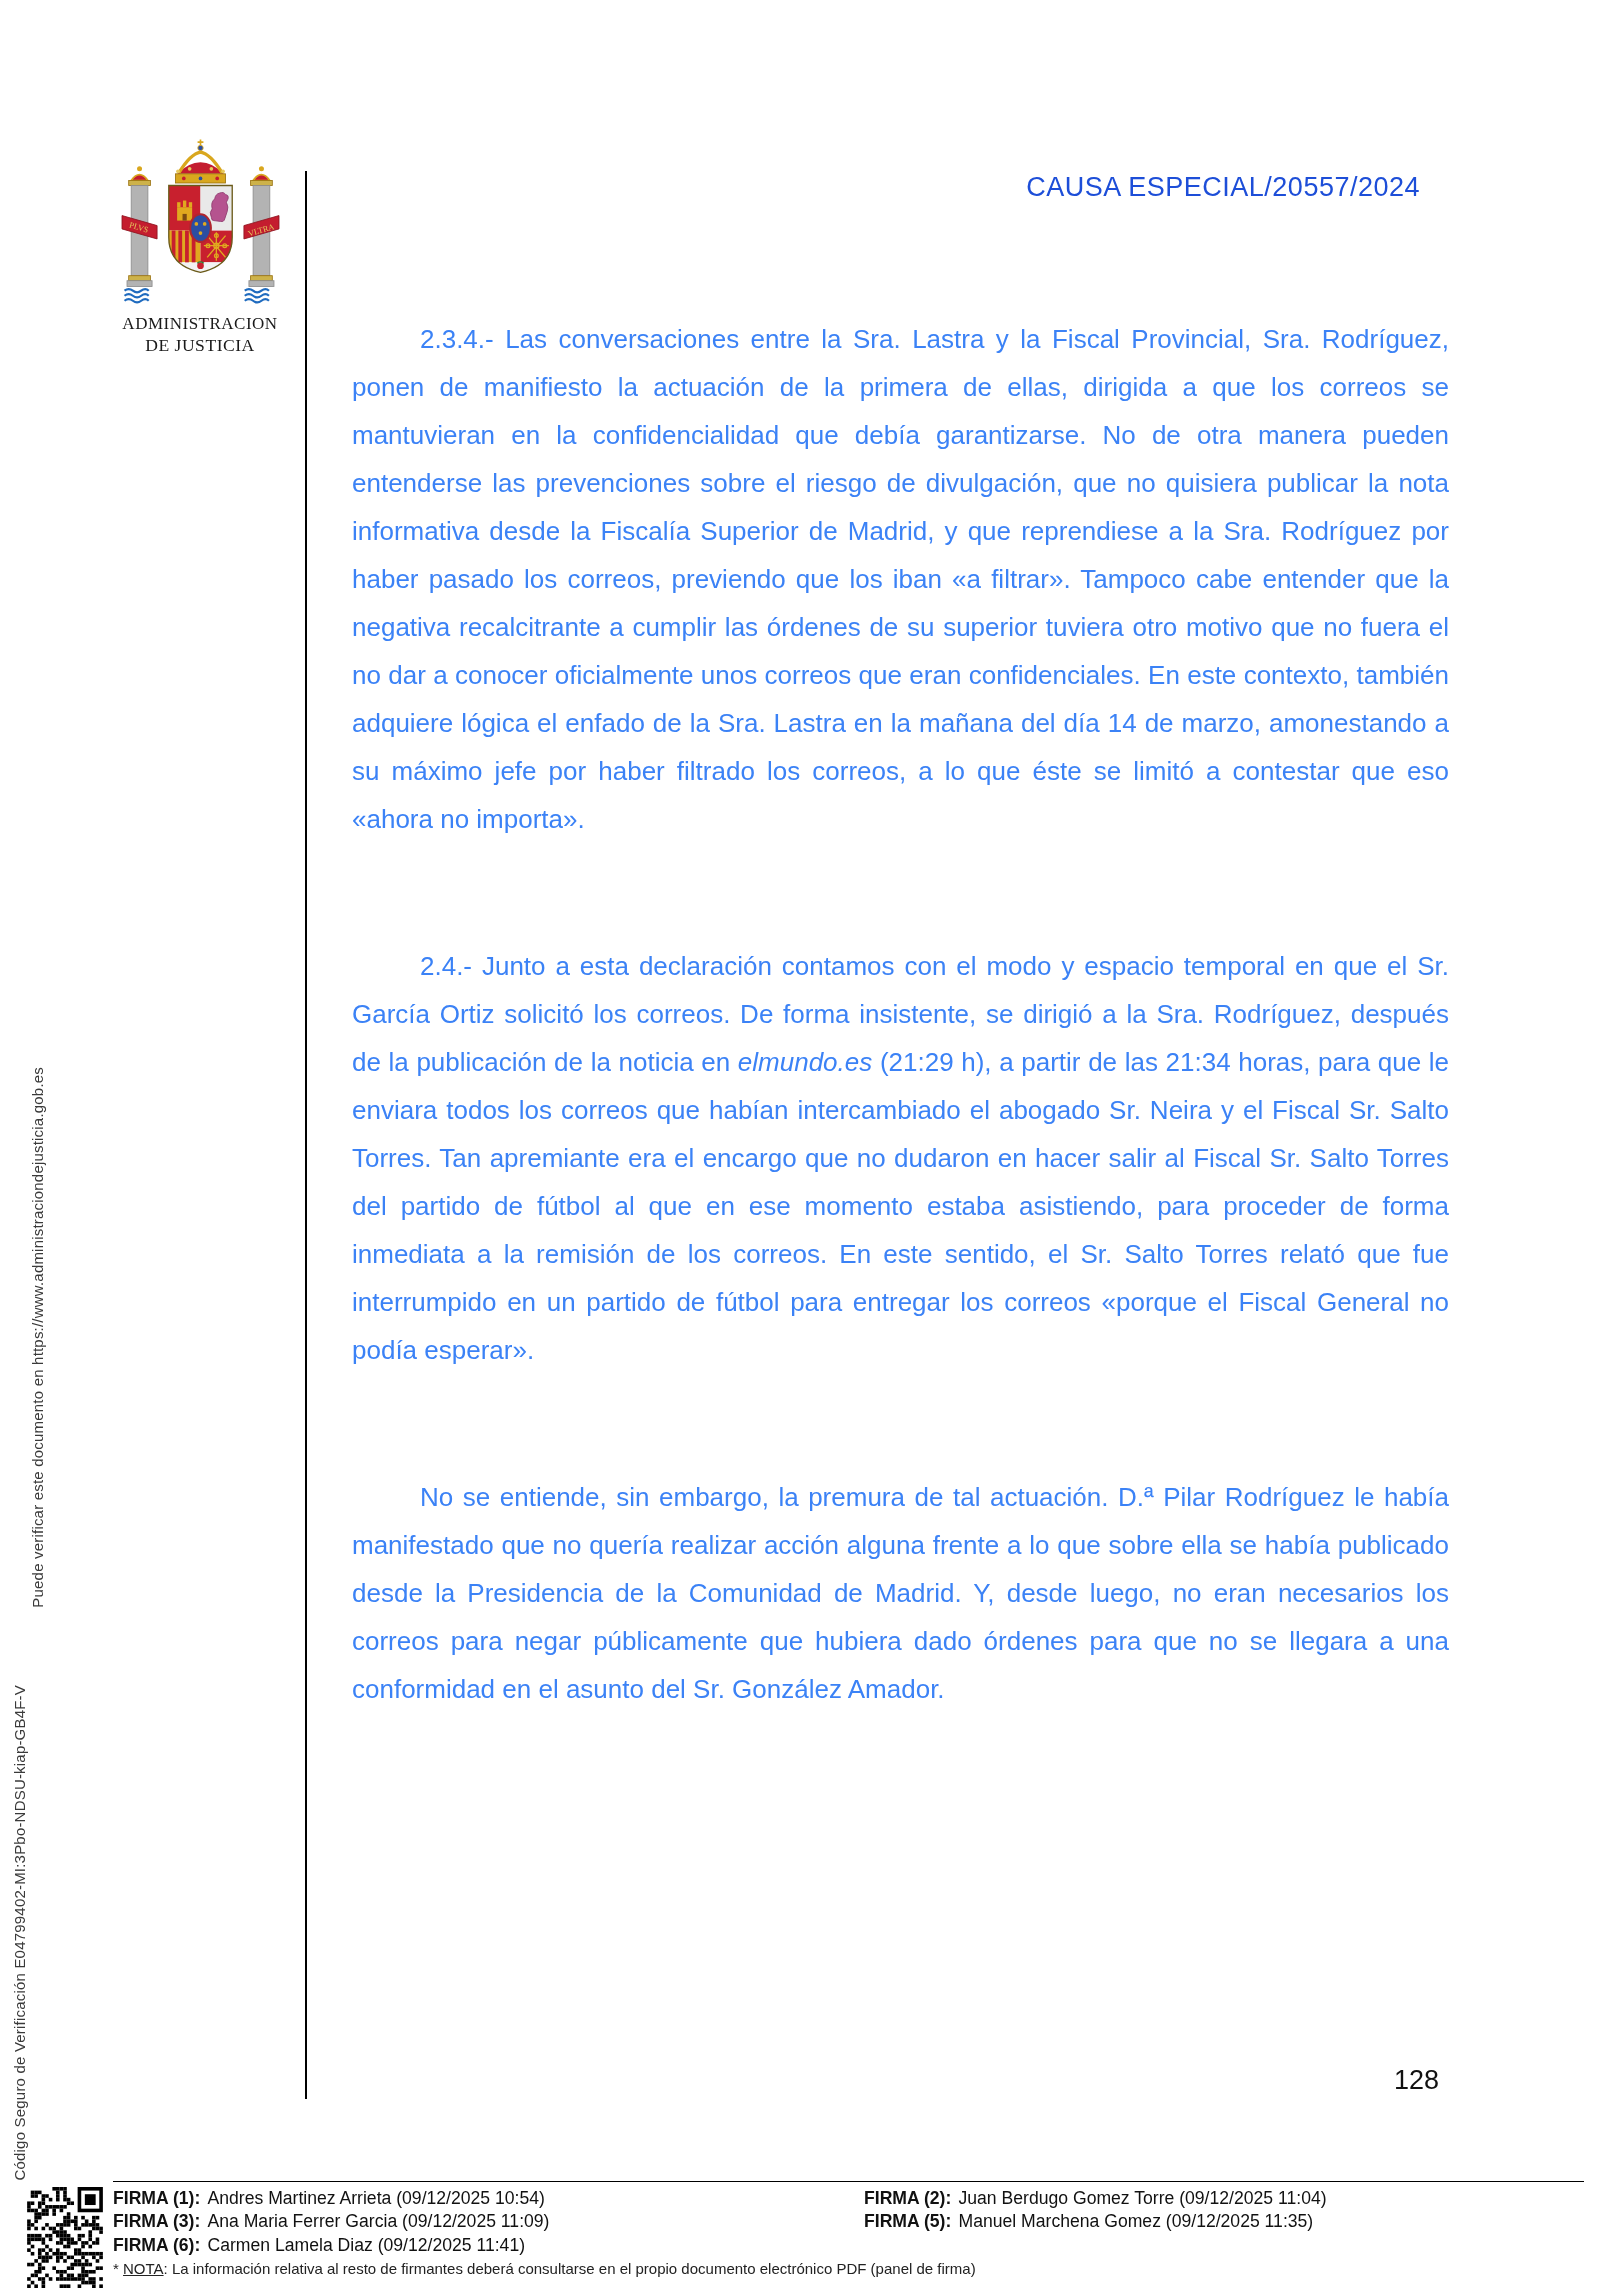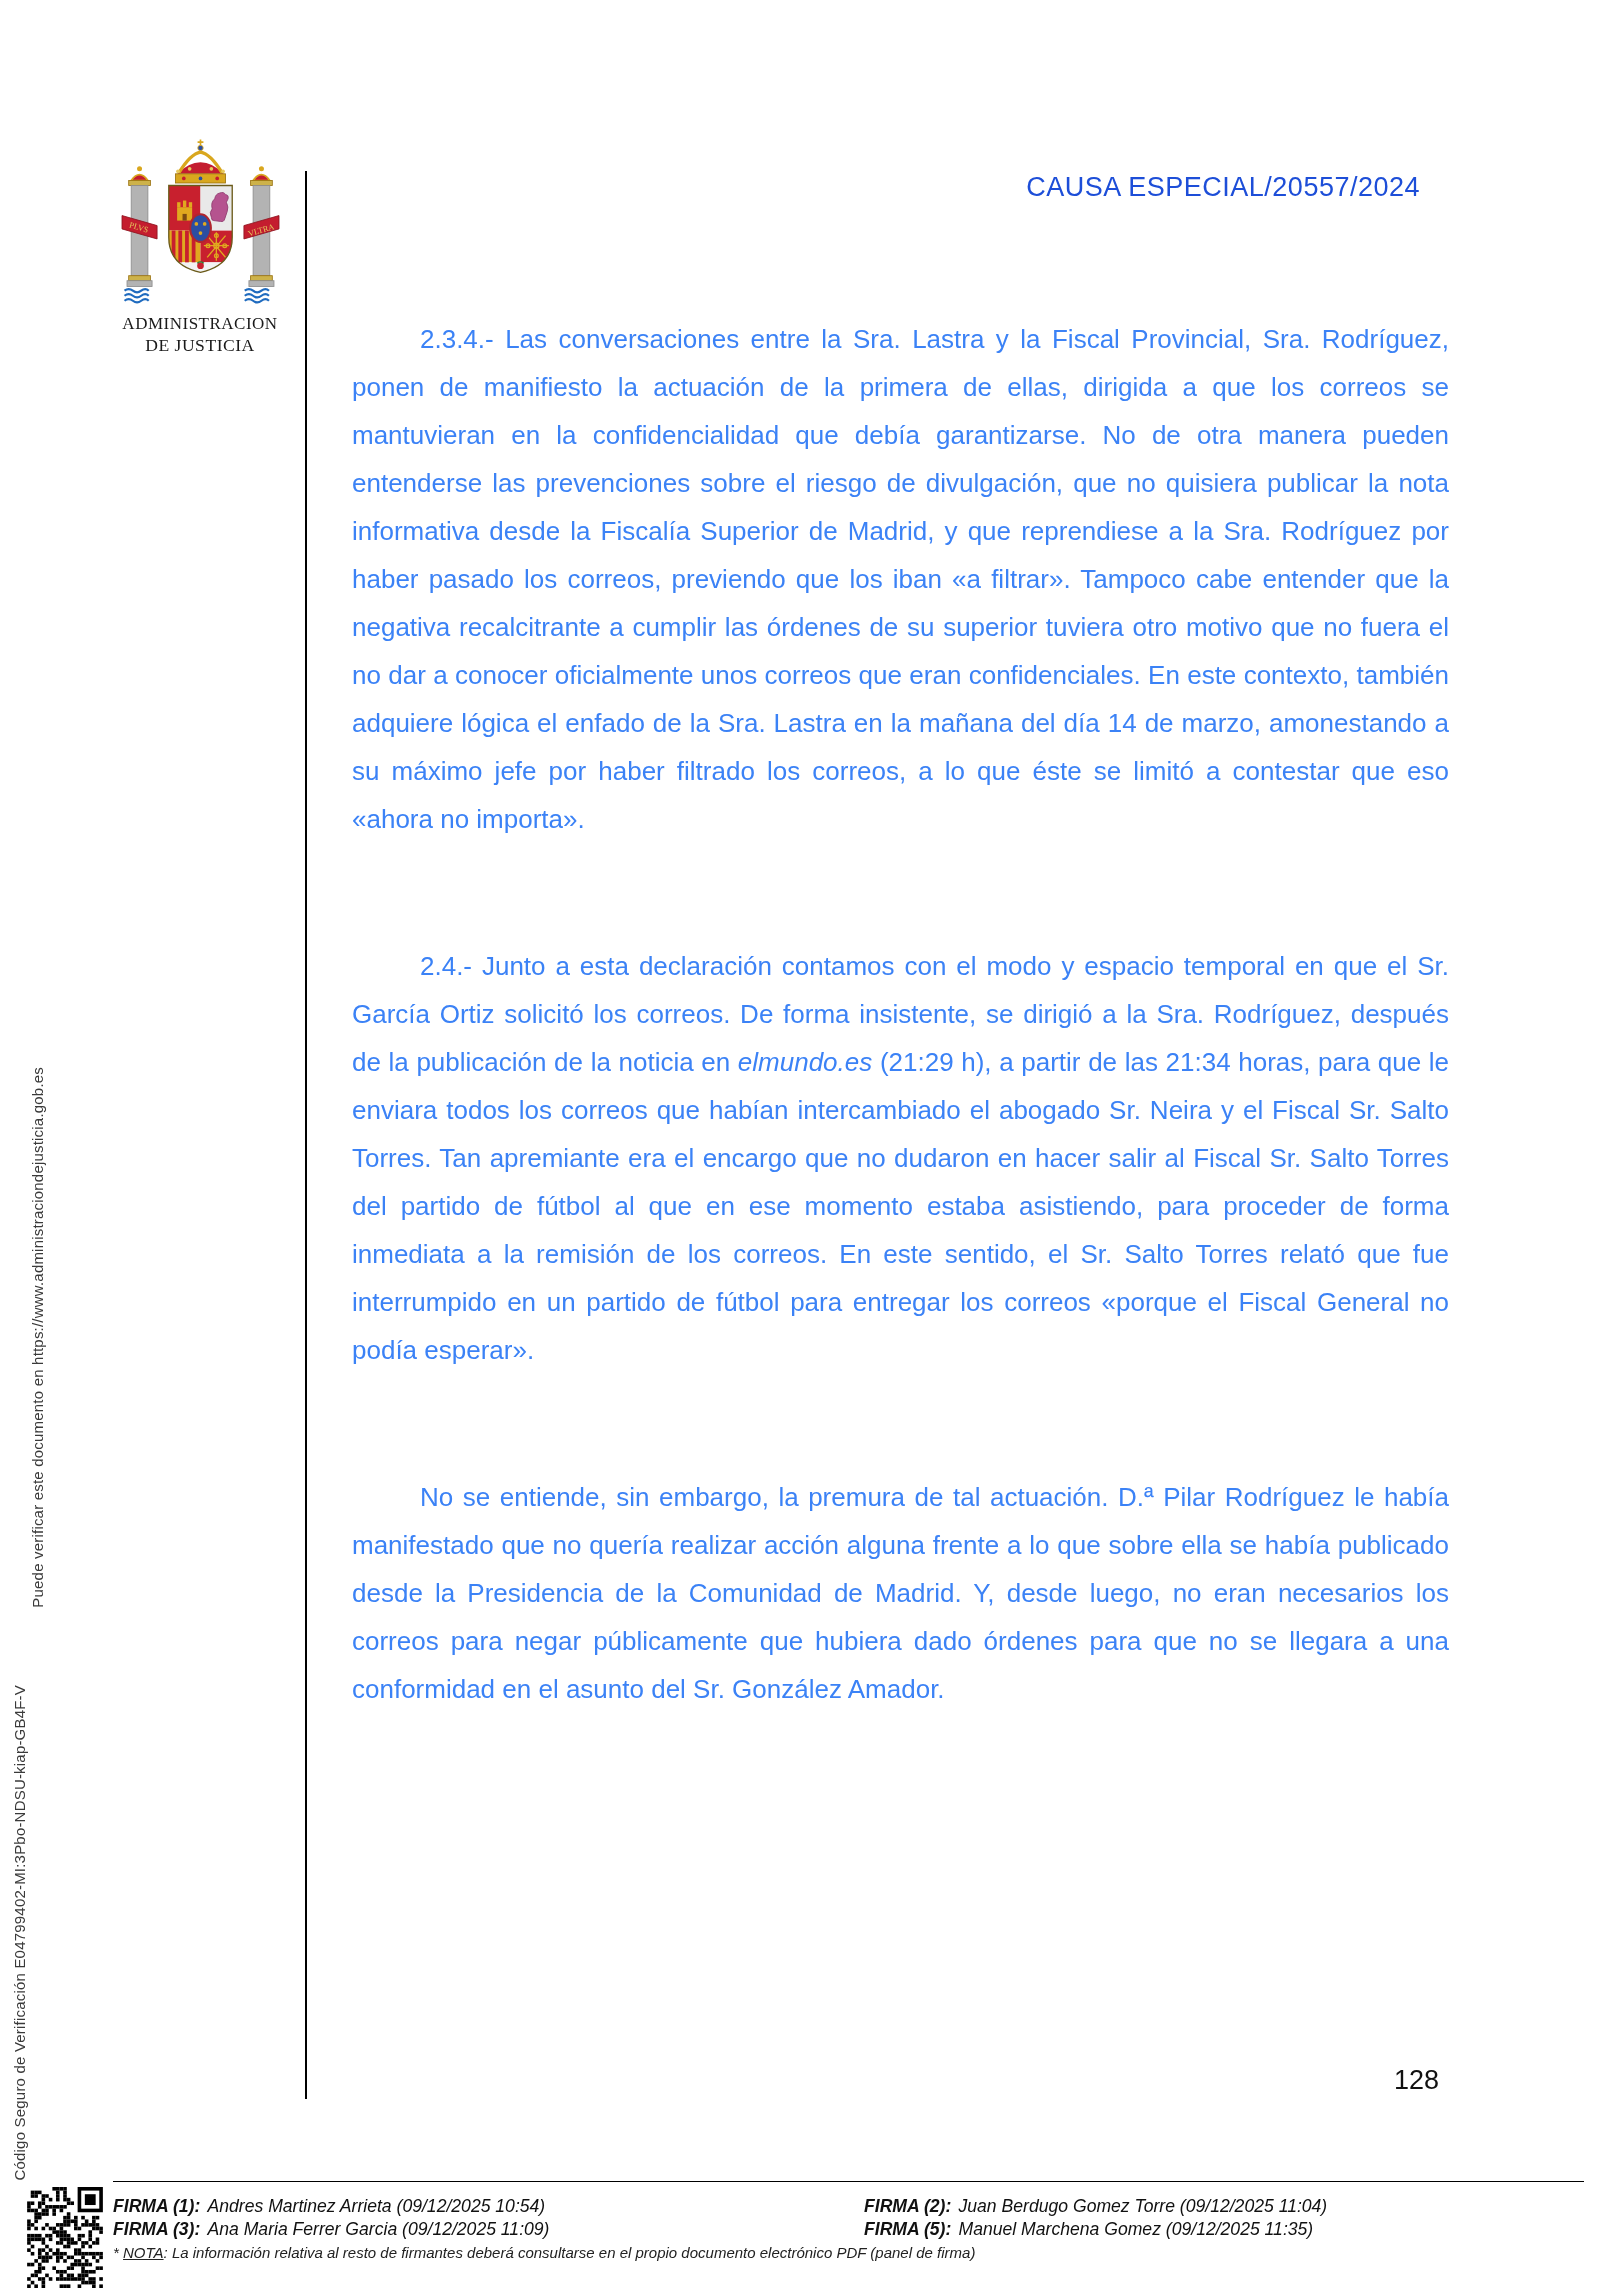--- a/index.html
+++ b/index.html
@@ -67,22 +67,21 @@
 
   .page-number {
     position: absolute; left: 1394px; top: 2065px;
     font-size: 27px; color: #111;
   }
 
   
   .footer {
     position: absolute; left: 113px; top: 2181px; width: 1471px;
     border-top: 1.8px solid #000;
-    padding-top: 13px;
-    font-style: italic;
+    padding-top: 5px;
   }
   .sig-grid {
     display: grid;
     grid-template-columns: 751px 1fr;
     row-gap: 0.9px;
     font-size: 17.6px; line-height: 22.5px; color: #111;
   }
   .sig-label { font-weight: bold; margin-right: 7.2px; }
   .note {
     margin-top: 3.6px; font-size: 15px; color: #222; line-height: 18px;
@@ -483,18 +482,21 @@
     </div>
     <div>
       <span class="sig-label">FIRMA (2):</span><span>Juan Berdugo Gomez Torre (09/12/2025 11:04)</span>
     </div>
     <div>
       <span class="sig-label">FIRMA (3):</span><span>Ana Maria Ferrer Garcia (09/12/2025 11:09)</span>
     </div>
     <div>
       <span class="sig-label">FIRMA (5):</span><span>Manuel Marchena Gomez (09/12/2025 11:35)</span>
     </div>
+    <div>
+      <span class="sig-label">FIRMA (6):</span><span>Carmen Lamela Diaz (09/12/2025 11:41)</span>
+    </div>
   </div>
   <div class="note">
     <span>* </span><span class="note-label">NOTA</span><span>: La información relativa al resto de firmantes deberá consultarse en el propio documento electrónico PDF (panel de firma)</span>
   </div>
 </div>
 
 
 </body></html>

